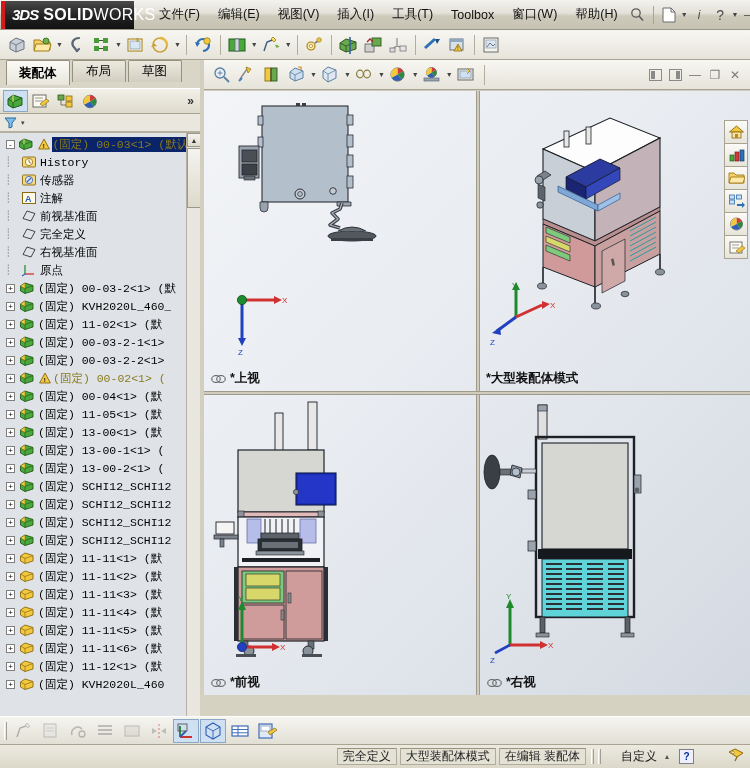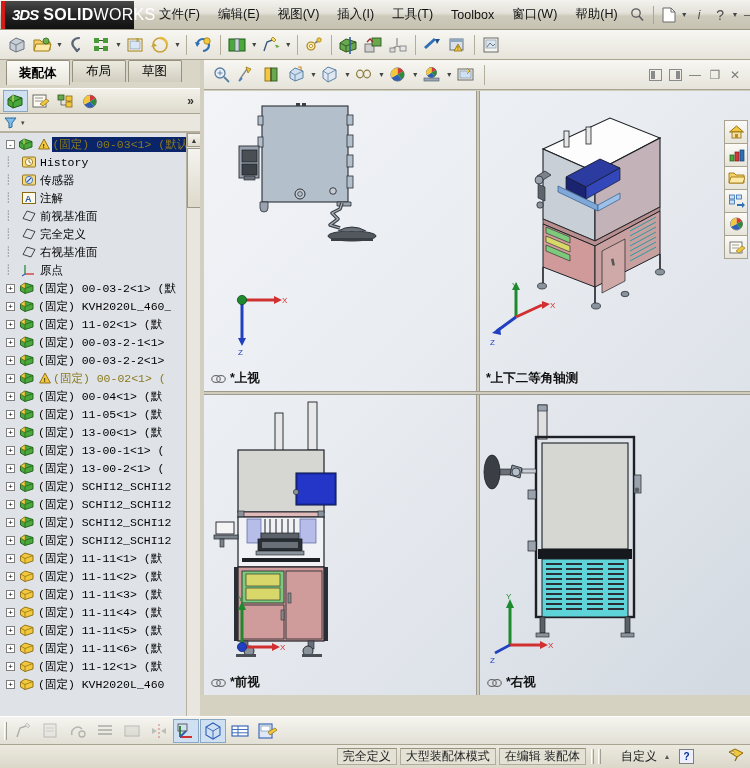--- a/index.html
+++ b/index.html
@@ -945,21 +945,21 @@
           <path d="M22 9 l4 -8 4 8 z" fill="#1e8a2e"></path>
           <text x="22" y="7" font-size="8" fill="#1e8a2e" font-family="sans-serif">Y</text>
           <line x1="26" y1="36" x2="52" y2="24" stroke="#d03030" stroke-width="3"></line>
           <path d="M52 20 l8 3 -8 5 z" fill="#d03030"></path>
           <text x="60" y="27" font-size="8" fill="#d03030" font-family="sans-serif">X</text>
           <line x1="26" y1="36" x2="7" y2="50" stroke="#2040c0" stroke-width="3"></line>
           <path d="M10 46 l-8 6 9 2 z" fill="#2040c0"></path>
           <text x="0" y="64" font-size="8" fill="#2040c0" font-family="sans-serif">Z</text>
         </svg>
         <div class="vplabel">
-          <span>*上下二等角轴测</span>
+          <span>*大型装配体模式</span>
         </div>
       </div>
 
       <div class="vp" style="left:0;top:304px;width:272px;height:300px;">
         <svg width="272" height="300" viewBox="0 0 272 300">
 
           <rect x="71" y="18" width="8" height="38" fill="#e8e8e8" stroke="#1d2126" stroke-width=".9"></rect>
           <rect x="104" y="7" width="9" height="48" fill="#e8e8e8" stroke="#1d2126" stroke-width=".9"></rect>
 
           <rect x="34" y="55" width="86" height="62" fill="#d6d6d2" stroke="#1d2126" stroke-width="1.2"></rect>

